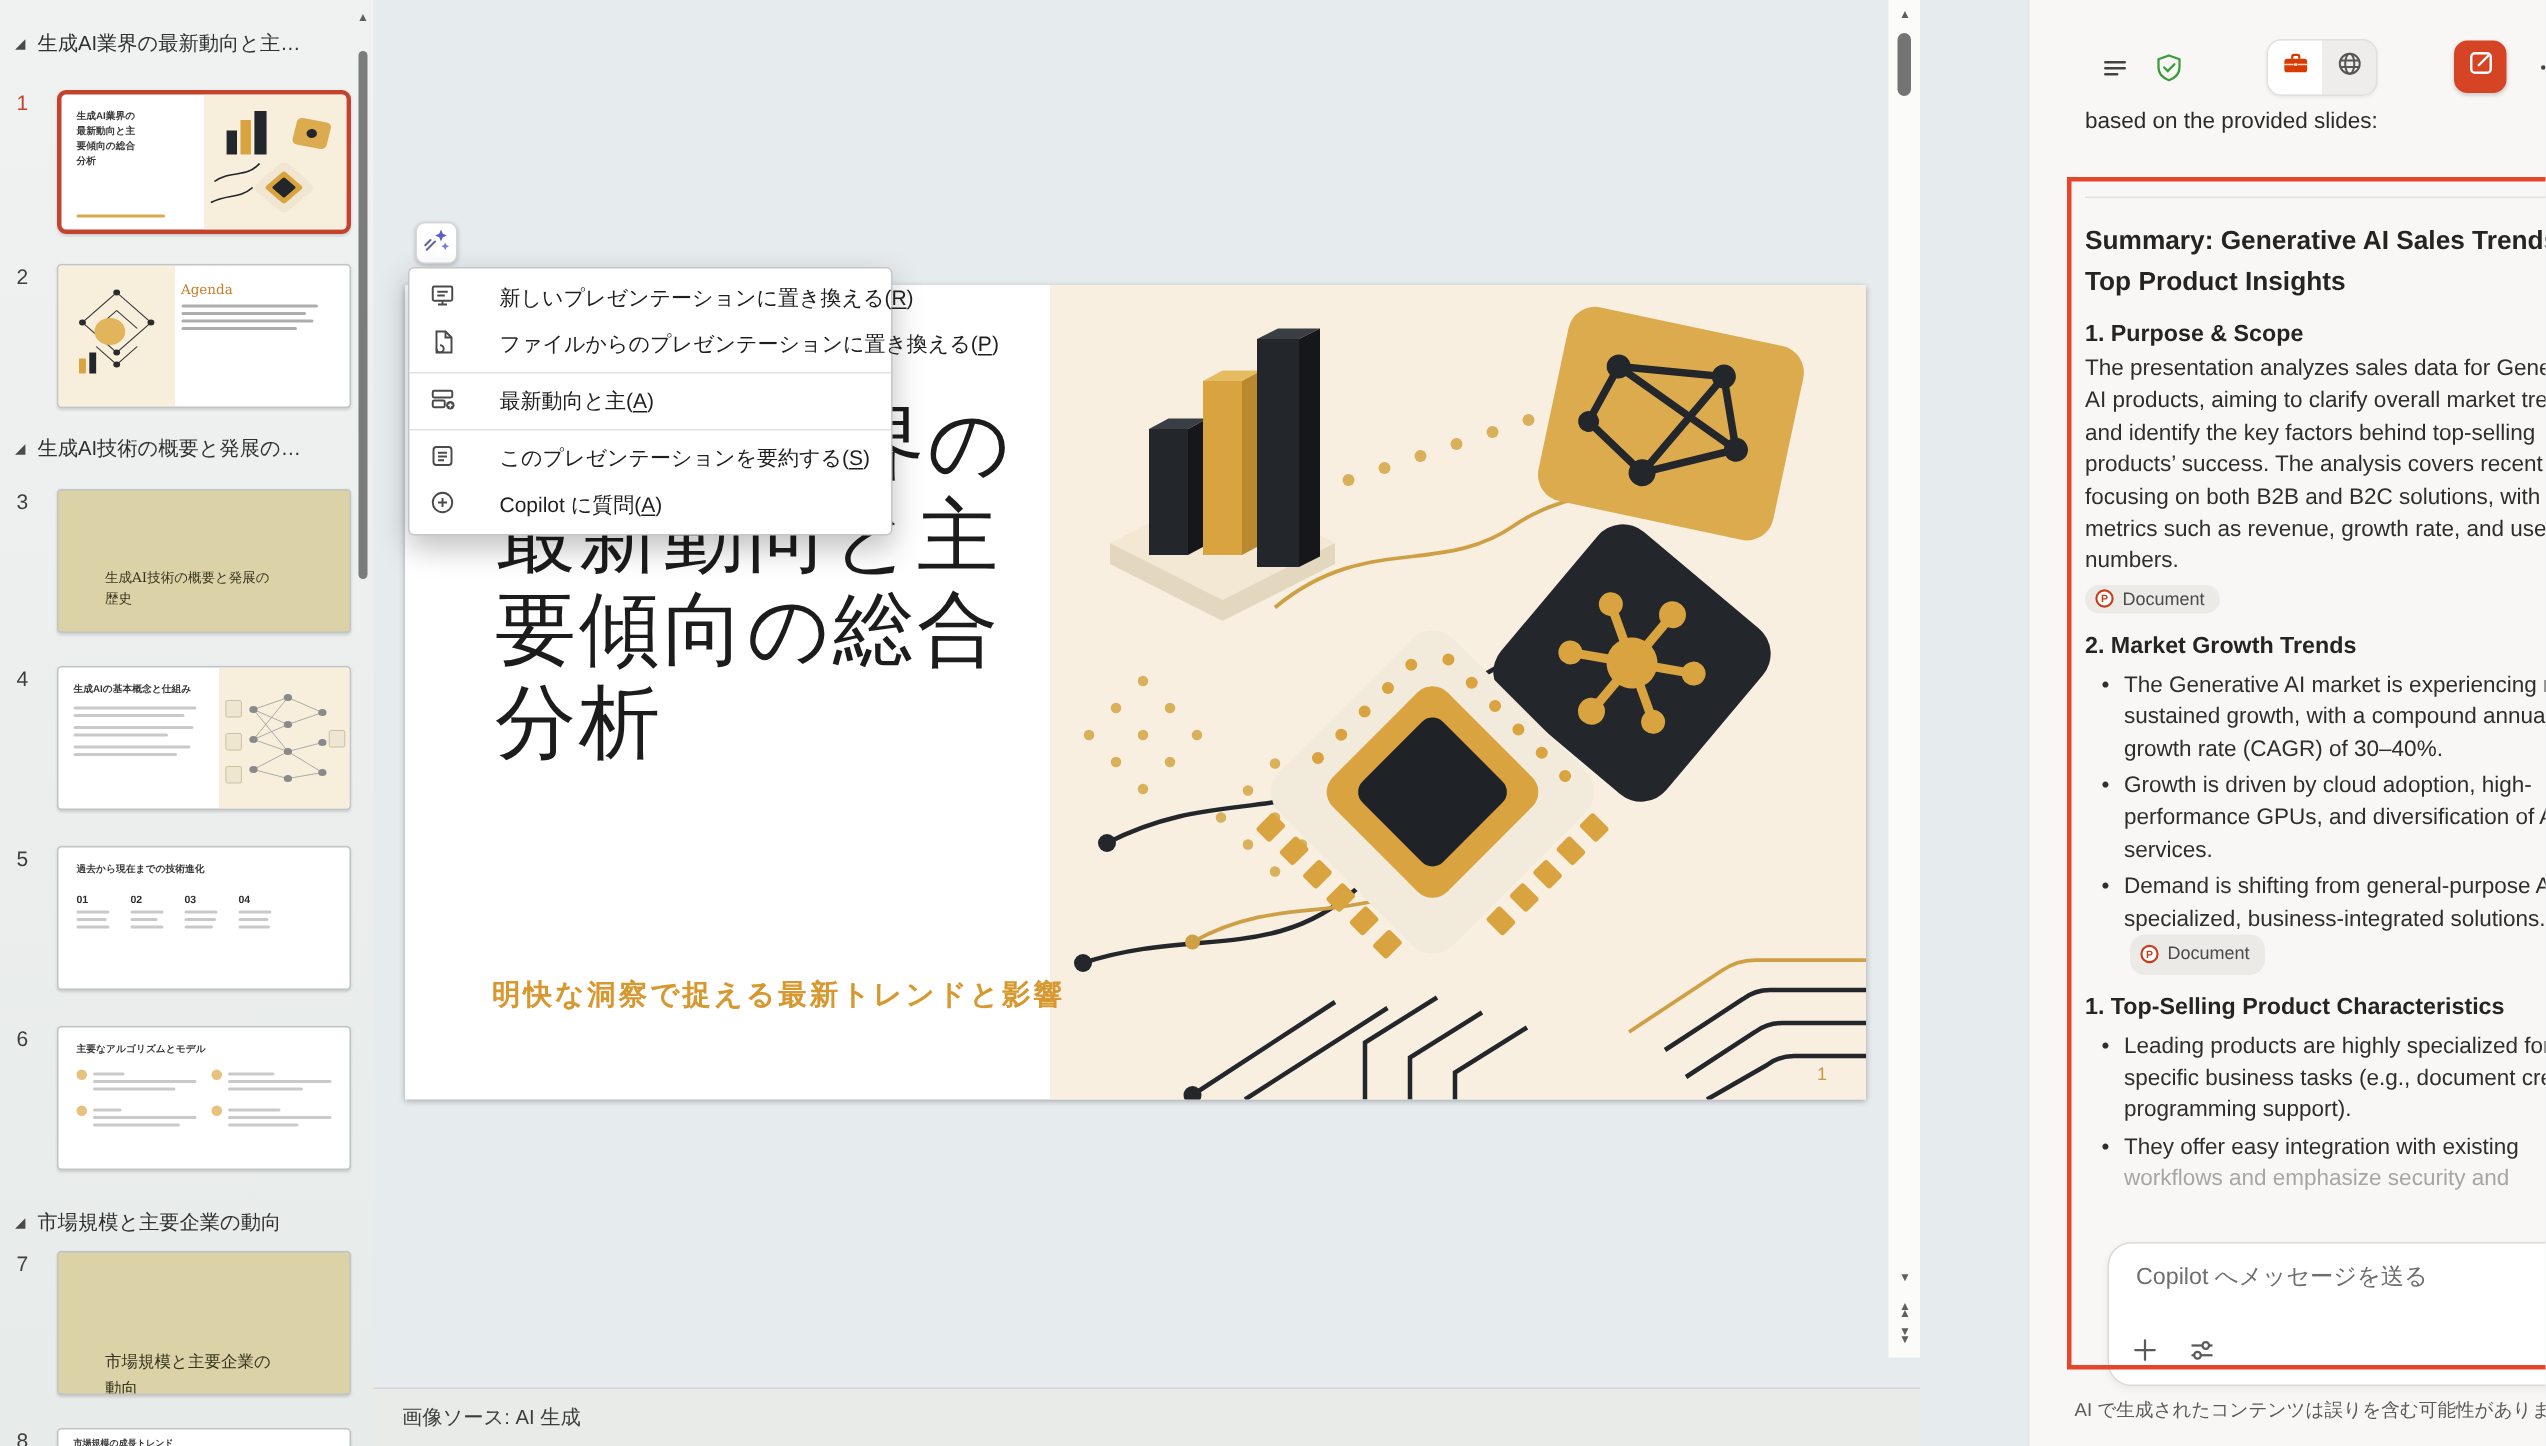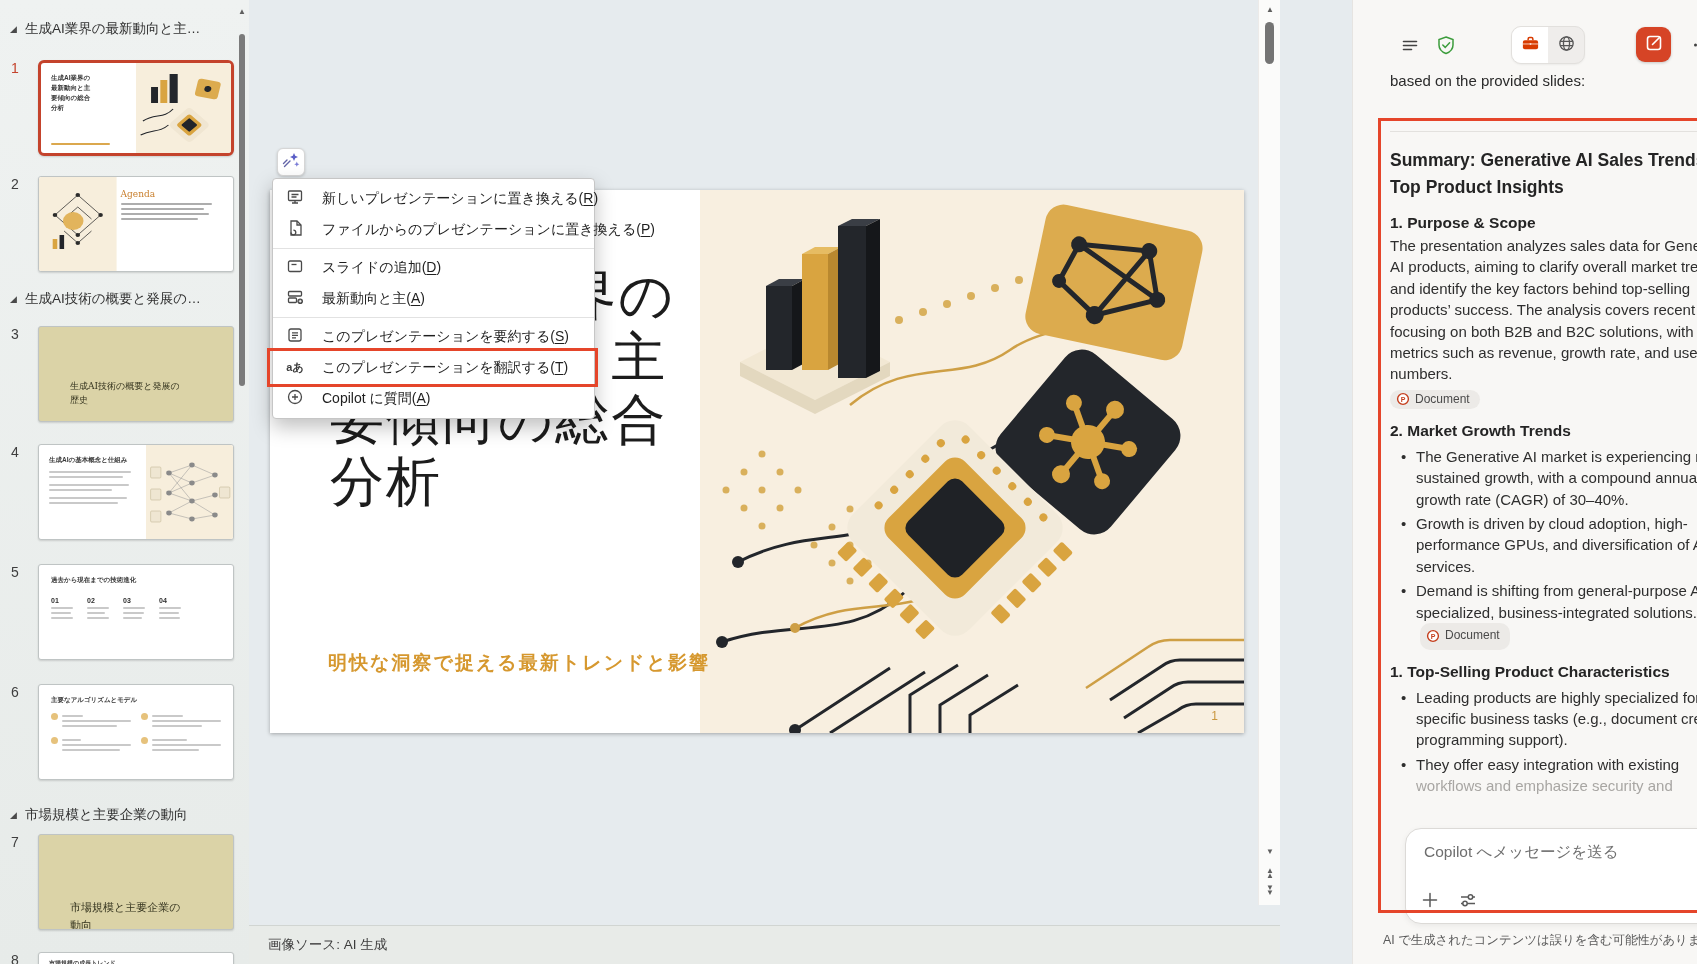--- a/index.html
+++ b/index.html
@@ -33,21 +33,21 @@
   
   .editor{position:absolute;left:249px;top:0;width:1009px;height:925px;background:#e6ebee}
   .slide-canvas{position:absolute;left:21px;top:190px;width:974px;height:543px;background:#fff;box-shadow:0 1px 4px rgba(0,0,0,.3)}
   .illus-wrap{position:absolute;left:430px;top:0;width:544px;height:543px}
   .slide-title{position:absolute;left:60px;top:75px;font-family:"DejaVu Serif","Liberation Serif",serif;font-size:54px;line-height:62px;letter-spacing:2px;color:#1c1c1c}
   .slide-sub{position:absolute;left:58px;top:460px;font-size:19px;font-weight:bold;letter-spacing:2px;color:#D6982F}
   .pageno{position:absolute;right:26px;bottom:10px;font-size:12px;color:#C9973F}
   .sparkle-btn{position:absolute;left:28px;top:148px;width:28px;height:28px;background:#fff;border:1px solid #d6d6d6;border-radius:6px;box-shadow:0 1px 3px rgba(0,0,0,.18);display:flex;align-items:center;justify-content:center}
   
   .cmenu{position:absolute;left:23px;top:178px;width:323px;background:#fff;border:1px solid #c6c6c6;border-radius:4px;box-shadow:0 8px 20px rgba(0,0,0,.25);padding:4px 0;z-index:10}
-  .mi{display:flex;align-items:center;gap:18px;height:31px;padding:0 13px;font-size:14px;color:#1f1f1f;white-space:nowrap;cursor:default}
+  .mi{display:flex;align-items:center;gap:29px;height:31px;padding:0 13px;font-size:14px;color:#1f1f1f;white-space:nowrap;cursor:default}
   .mi svg{flex:none}
   .mi u{text-underline-offset:2px}
   .msep{height:1px;background:#e2e2e2;margin:3px 0}
   .mi.hl{position:relative}
   .mi.hl::after{content:"";position:absolute;left:-6px;right:-4px;top:-4px;bottom:-4px;border:3px solid #E5452A;pointer-events:none}
   .aicon{font-size:11px;font-weight:bold;color:#3d3d3d;width:18px;text-align:center}
   
   .bottombar{position:absolute;left:249px;top:925px;width:1031px;height:39px;background:#e8ebe8;border-top:1px solid #d1d5d2;display:flex;align-items:center;padding-left:19px;font-size:13.5px;color:#3c3c3c}
   
   .vscroll{position:absolute;left:1258px;top:0;width:22px;height:905px;background:#fbfbfa;border-left:1px solid #eceae8}
@@ -468,45 +468,34 @@
       <span><svg width="18" height="18" viewBox="0 0 18 18" stroke="#4a4a4a" fill="none" stroke-width="1.3">
             <path d="M5 2 h6 l4 4 v10 h-10 z"></path>
             <path d="M11 2 v4 h4"></path>
             <path d="M5 13.5 a2.4 2.4 0 1 0 2.4 -2.4"></path>
           </svg></span>
       <span><span>ファイルからのプレゼンテーションに置き換える</span><span>(</span><u>P</u><span>)</span></span>
     </div>
     <div class="msep"></div>
     <div class="mi">
       <span><svg width="18" height="18" viewBox="0 0 18 18" stroke="#4a4a4a" fill="none" stroke-width="1.3">
-            <rect x="2.5" y="4" width="13" height="10.5" rx="1.5"></rect>
-            <path d="M5.5 7.5 h5"></path>
-          </svg></span>
-      <span><span>スライドの追加</span><span>(</span><u>D</u><span>)</span></span>
-    </div>
-    <div class="mi">
-      <span><svg width="18" height="18" viewBox="0 0 18 18" stroke="#4a4a4a" fill="none" stroke-width="1.3">
             <rect x="2.5" y="3.5" width="13" height="4.5" rx="1"></rect>
             <rect x="2.5" y="10" width="8" height="4.5" rx="1"></rect>
             <circle cx="14.2" cy="13.2" r="2.8" fill="#4a4a4a" stroke="none"></circle>
             <path d="M14.2 11.8 v2.8 M12.8 13.2 h2.8" stroke="#fff" stroke-width="1"></path>
           </svg></span>
       <span><span>最新動向と主</span><span>(</span><u>A</u><span>)</span></span>
     </div>
     <div class="msep"></div>
     <div class="mi">
       <span><svg width="18" height="18" viewBox="0 0 18 18" stroke="#4a4a4a" fill="none" stroke-width="1.3">
             <rect x="3" y="3" width="12" height="12" rx="2"></rect>
             <path d="M6 6.8 h6 M6 9.3 h6 M6 11.8 h4"></path>
           </svg></span>
       <span><span>このプレゼンテーションを要約する</span><span>(</span><u>S</u><span>)</span></span>
-    </div>
-    <div class="mi hl">
-      <span class="aicon">aあ</span>
-      <span><span>このプレゼンテーションを翻訳する</span><span>(</span><u>T</u><span>)</span></span>
     </div>
     <div class="mi">
       <span><svg width="18" height="18" viewBox="0 0 18 18" stroke="#4a4a4a" fill="none" stroke-width="1.3">
             <circle cx="9" cy="9" r="6.5"></circle>
             <path d="M9 6 v6 M6 9 h6"></path>
           </svg></span>
       <span><span>Copilot に質問</span><span>(</span><u>A</u><span>)</span></span>
     </div>
   </div>
 </main>

